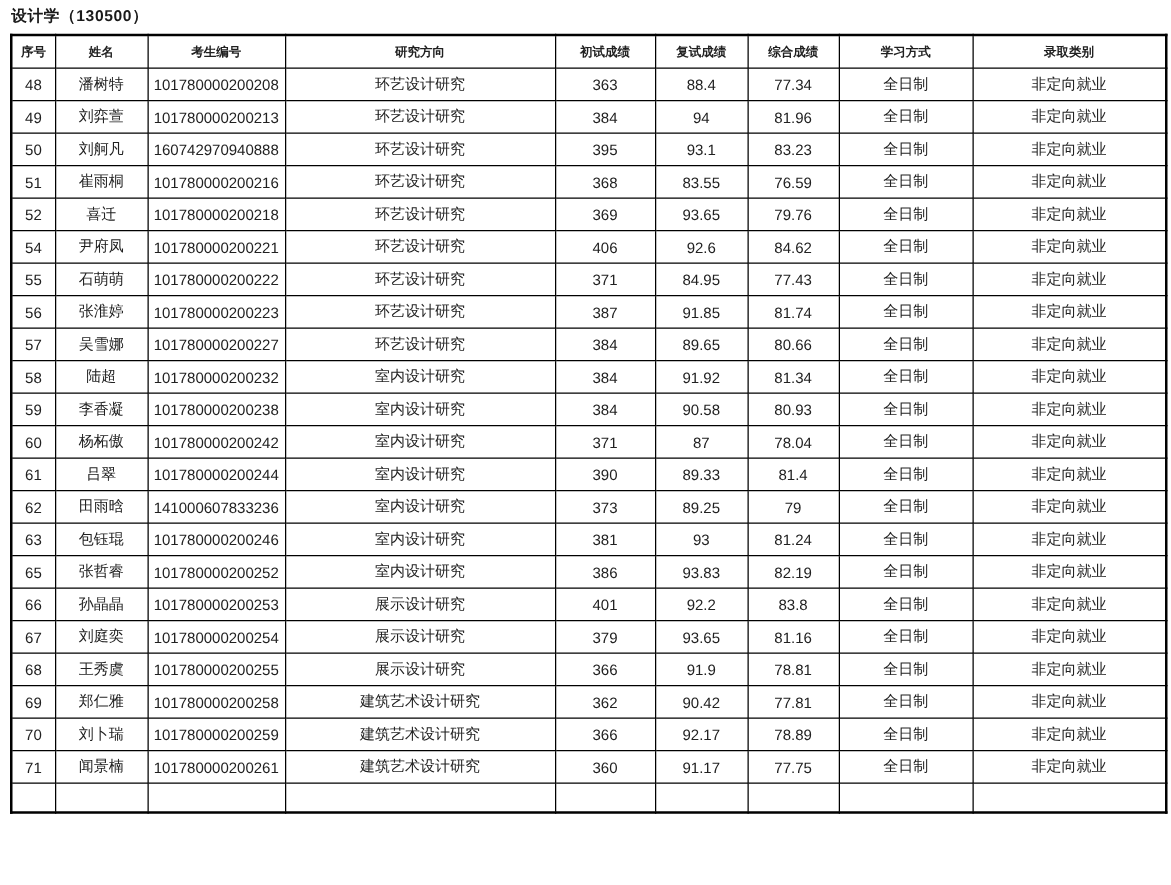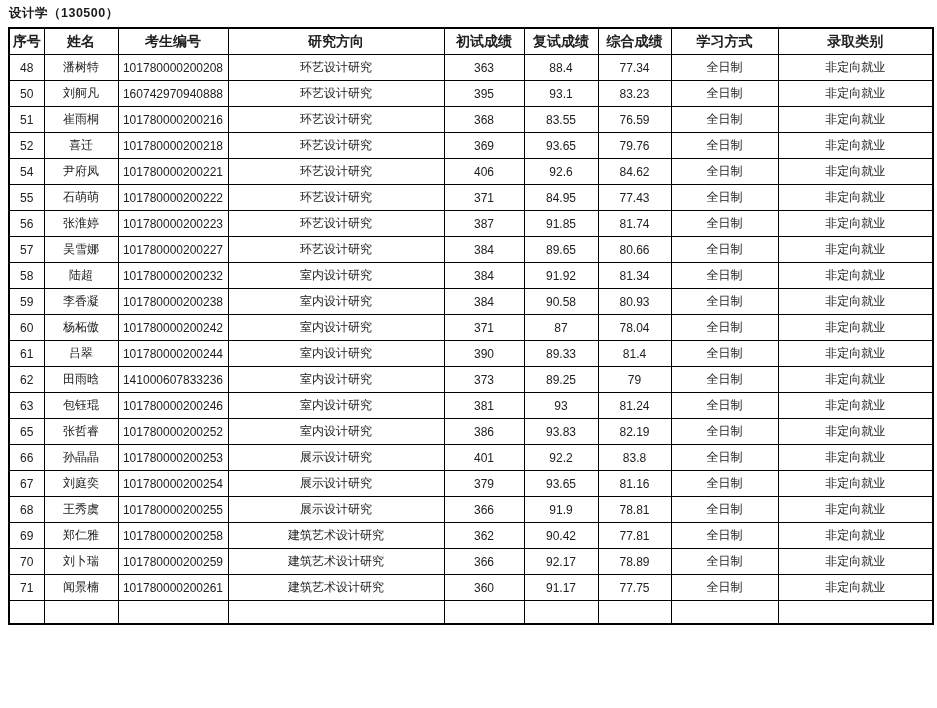--- a/index.html
+++ b/index.html
@@ -32,21 +32,21 @@
     vertical-align: middle;
     font-size: 12px;
     height: 25px;
     padding: 0;
     overflow: hidden;
     white-space: nowrap;
     font-weight: normal;
   }
   table.results th {
     font-weight: bold;
-    font-size: 14px;
+    font-size: 10px;
   }
   table.results tr.partial td {
     height: 22px;
     border-bottom: none;
   }
 </style>
 </head>
 <body>
 
 <div class="page-title">设计学（130500）</div>
@@ -82,20 +82,31 @@
         <td>潘树特</td>
         <td>101780000200208</td>
         <td>环艺设计研究</td>
         <td>363</td>
         <td>88.4</td>
         <td>77.34</td>
         <td>全日制</td>
         <td>非定向就业</td>
       </tr>
       <tr>
+        <td>49</td>
+        <td>刘弈萱</td>
+        <td>101780000200213</td>
+        <td>环艺设计研究</td>
+        <td>384</td>
+        <td>94</td>
+        <td>81.96</td>
+        <td>全日制</td>
+        <td>非定向就业</td>
+      </tr>
+      <tr>
         <td>50</td>
         <td>刘舸凡</td>
         <td>160742970940888</td>
         <td>环艺设计研究</td>
         <td>395</td>
         <td>93.1</td>
         <td>83.23</td>
         <td>全日制</td>
         <td>非定向就业</td>
       </tr>

